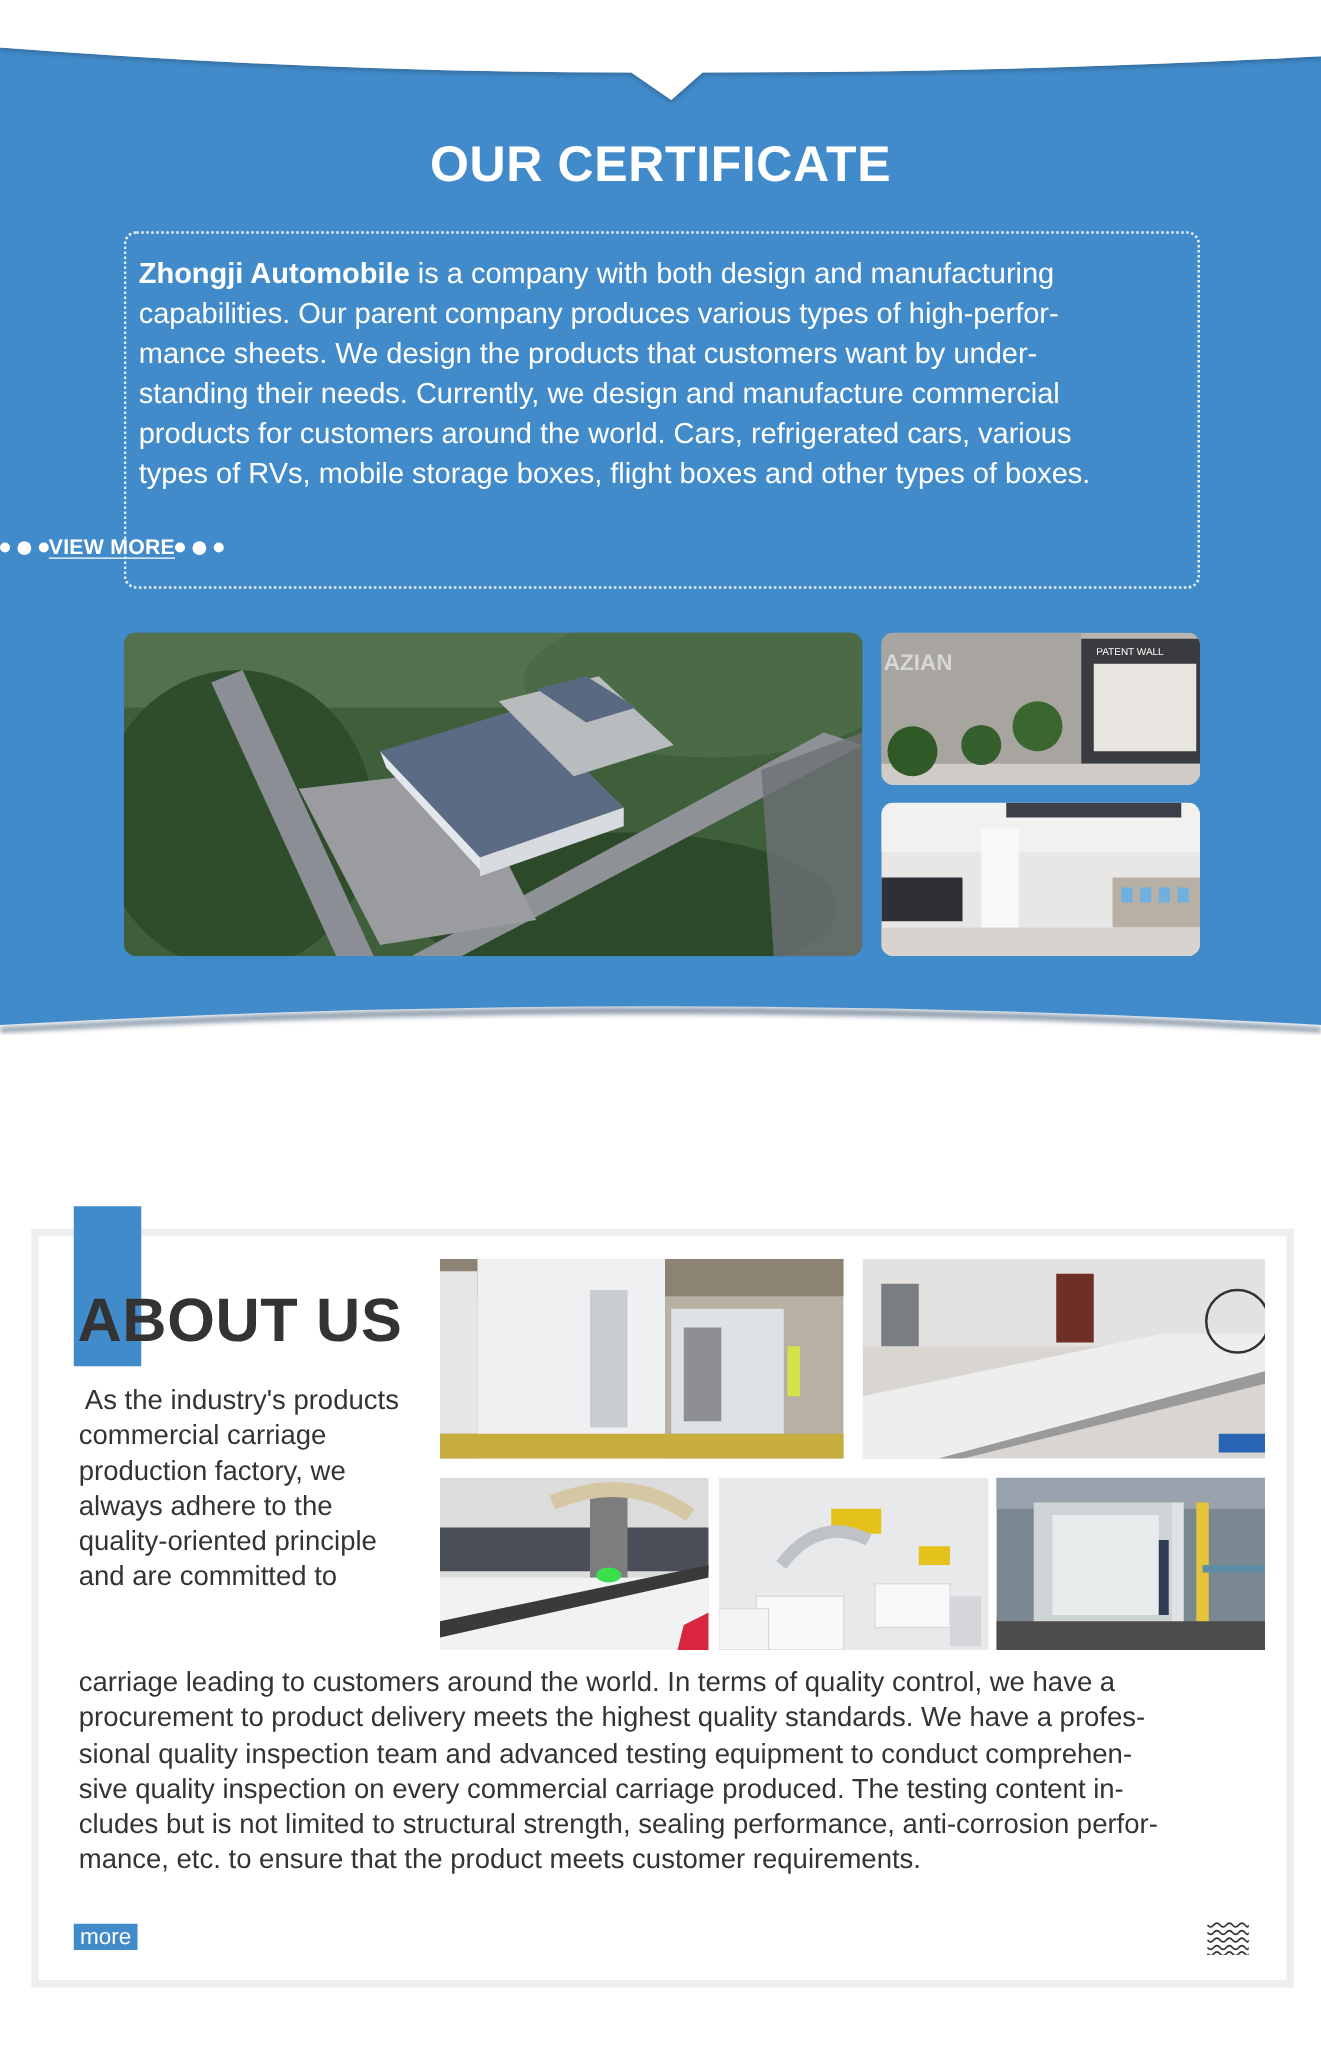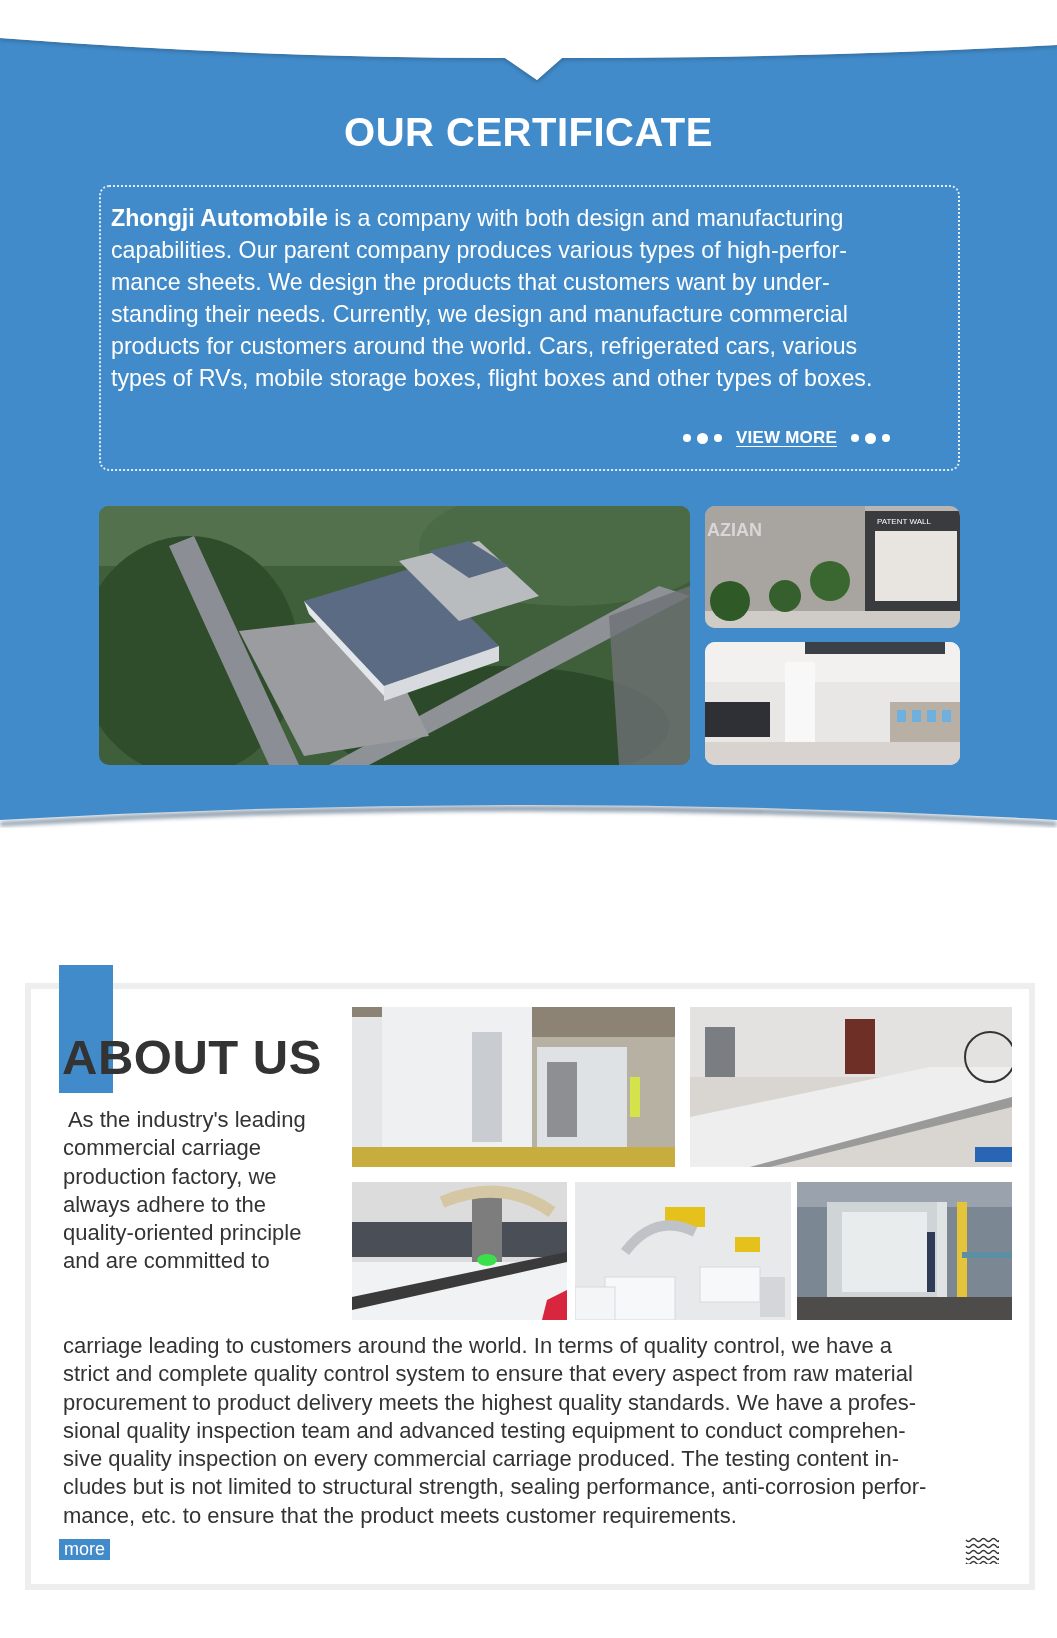--- a/index.html
+++ b/index.html
@@ -18,21 +18,21 @@
     border: 2px dotted rgba(255,255,255,0.85); border-radius: 10px;
   }
   .cert-text {
     position: absolute; left: 111px; top: 202px; width: 845px;
     color: #ffffff; font-size: 23.2px; line-height: 32px;
     font-family: "Liberation Sans", sans-serif;
   }
   .cert-text b { font-weight: 700; }
   .view-more-row {
     position: absolute; left: 0; top: 424px; width: 890px; height: 28px;
-    display: flex; justify-content: flex-end; align-items: center; gap: 14px;
+    display: flex; justify-content: flex-start; align-items: center; 
   }
   .dots { display: flex; align-items: center; gap: 6px; }
   .dot { background: #fff; border-radius: 50%; display: inline-block; }
   .dot.s { width: 8px; height: 8px; }
   .dot.l { width: 11px; height: 11px; }
   .view-more {
     color: #ffffff; font-weight: 700; font-size: 17px; text-decoration: underline;
     text-underline-offset: 3px; cursor: pointer; letter-spacing: 0.2px;
   }
 
@@ -171,21 +171,21 @@
     <rect x="237" y="68" width="9" height="12" fill="#6fb0df"></rect>
     <rect x="0" y="100" width="255" height="23" fill="#d8d3cf"></rect>
   </svg>
 </div>
 
 <div class="about-frame"></div>
 <div class="about-accent"></div>
 <div class="about-title">ABOUT US</div>
 
 <div class="about-intro">
-  <span class="ln" style="white-space:pre;"> As the industry's leading</span>
+  <span class="ln" style="white-space:pre;"> As the industry's products</span>
   <span class="ln">commercial carriage</span>
   <span class="ln">production factory, we</span>
   <span class="ln">always adhere to the</span>
   <span class="ln">quality-oriented principle</span>
   <span class="ln">and are committed to</span>
 </div>
 
 <div class="gphoto" style="left:352px; top:1007px; width:323px; height:160px;">
   <svg viewBox="0 0 323 160" preserveAspectRatio="none">
     <rect width="323" height="160" fill="#b7b1a3"></rect>
@@ -244,21 +244,20 @@
     <rect x="130" y="50" width="8" height="60" fill="#2f3c55"></rect>
     <rect x="140" y="20" width="10" height="110" fill="#dfe3e4"></rect>
     <rect x="160" y="20" width="10" height="118" fill="#e4c43a"></rect>
     <rect x="165" y="70" width="50" height="6" fill="#5c8fa3"></rect>
     <rect x="0" y="115" width="215" height="23" fill="#4d4c4a"></rect>
   </svg>
 </div>
 
 <div class="about-body">
   <span class="ln">carriage leading to customers around the world. In terms of quality control, we have a</span>
-  <span class="ln">strict and complete quality control system to ensure that every aspect from raw material</span>
   <span class="ln">procurement to product delivery meets the highest quality standards. We have a profes-</span>
   <span class="ln">sional quality inspection team and advanced testing equipment to conduct comprehen-</span>
   <span class="ln">sive quality inspection on every commercial carriage produced. The testing content in-</span>
   <span class="ln">cludes but is not limited to structural strength, sealing performance, anti-corrosion perfor-</span>
   <span class="ln">mance, etc. to ensure that the product meets customer requirements.</span>
 </div>
 
 <a class="more-btn">more</a>
 
 <svg class="wave-icon" viewBox="0 0 34 27">

